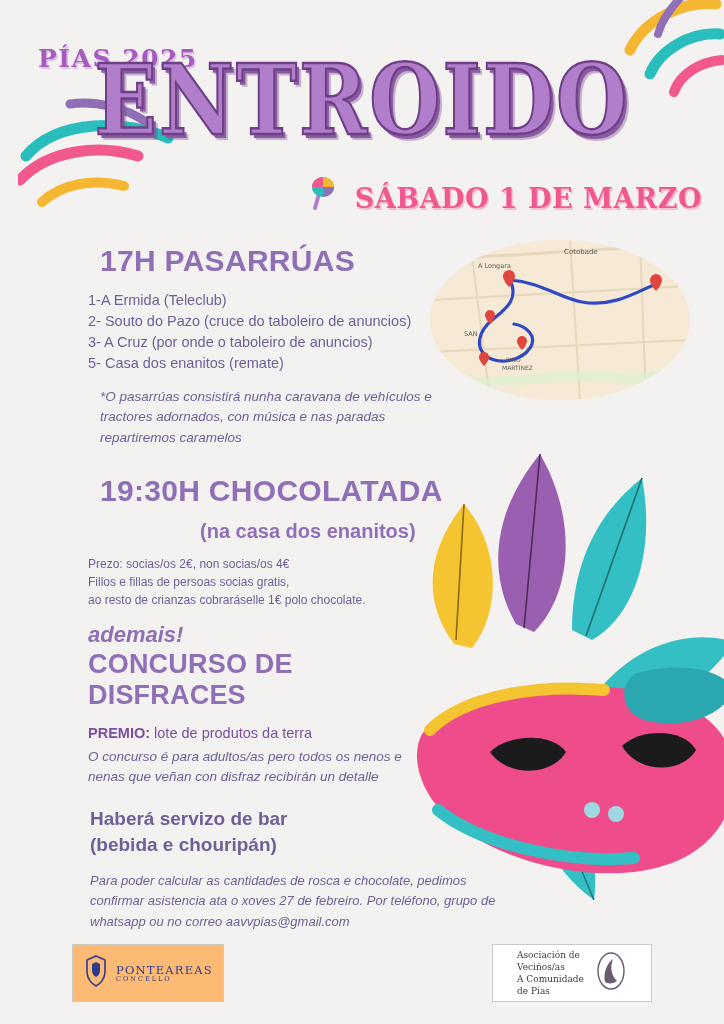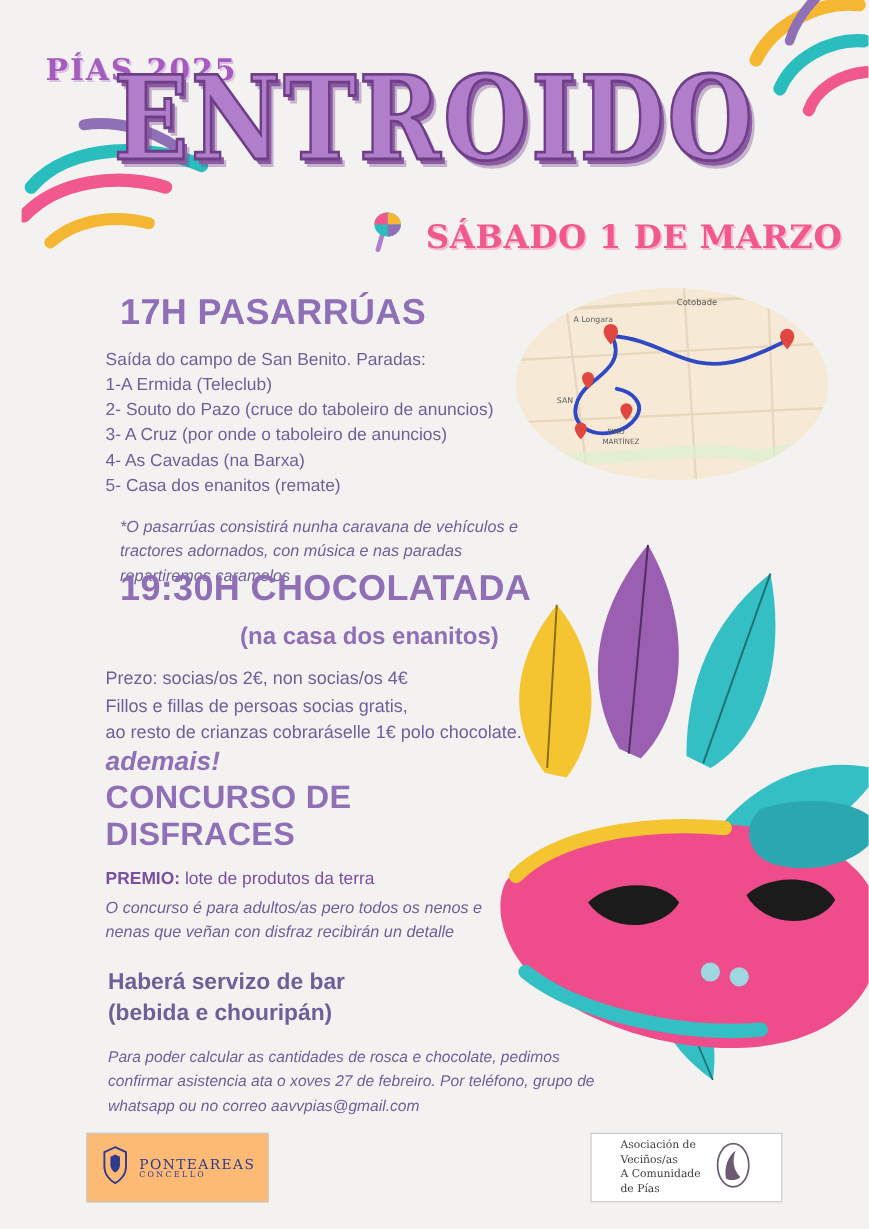--- a/index.html
+++ b/index.html
@@ -128,21 +128,21 @@
     margin-top: 2px;
     padding-left: 112px;
     font-family: "Liberation Sans", sans-serif;
     font-weight: bold;
     font-size: 20px;
     color: #8f6fb5;
   }
   .choc-body {
     margin-top: 12px;
     font-family: "Liberation Sans", sans-serif;
-    font-size: 15px;
+    font-size: 12px;
     line-height: 1.5;
     color: #6f5f98;
   }
 
   
   .sec-conc {
     position: absolute;
     left: 88px; top: 622px;
     width: 330px;
     z-index: 4;
@@ -286,25 +286,23 @@
         <path d="M5 11 a11 10 0 0 1 11 -10 l0 10 z" fill="#f0588e"></path>
         <path d="M16 21 a11 10 0 0 0 11 -10 l-11 0 z" fill="#8f6fb5"></path>
       </svg>
     </span>
     <span class="sabado">SÁBADO 1 DE MARZO</span>
   </div>
 
   <div class="sec-pasarruas">
     <h2 class="head-purple">17H PASARRÚAS</h2>
     <div class="body-purple">
-      <span class="ln">Saída do campo de San Benito. Paradas:</span>
       <span class="ln">1-A Ermida (Teleclub)</span>
       <span class="ln">2- Souto do Pazo (cruce do taboleiro de anuncios)</span>
       <span class="ln">3- A Cruz (por onde o taboleiro de anuncios)</span>
-      <span class="ln">4- As Cavadas (na Barxa)</span>
       <span class="ln">5- Casa dos enanitos (remate)</span>
     </div>
     <div class="note">*O pasarrúas consistirá nunha caravana de vehículos e tractores adornados, con música e nas paradas repartiremos caramelos</div>
   </div>
 
   <div class="map">
     <svg width="260" height="160" viewBox="0 0 260 160">
       <rect x="0" y="0" width="260" height="160" fill="#f6ead6"></rect>
       <path d="M0 20 L260 4" stroke="#e6d7bd" stroke-width="3"></path>
       <path d="M0 60 L260 46" stroke="#e6d7bd" stroke-width="2"></path>

